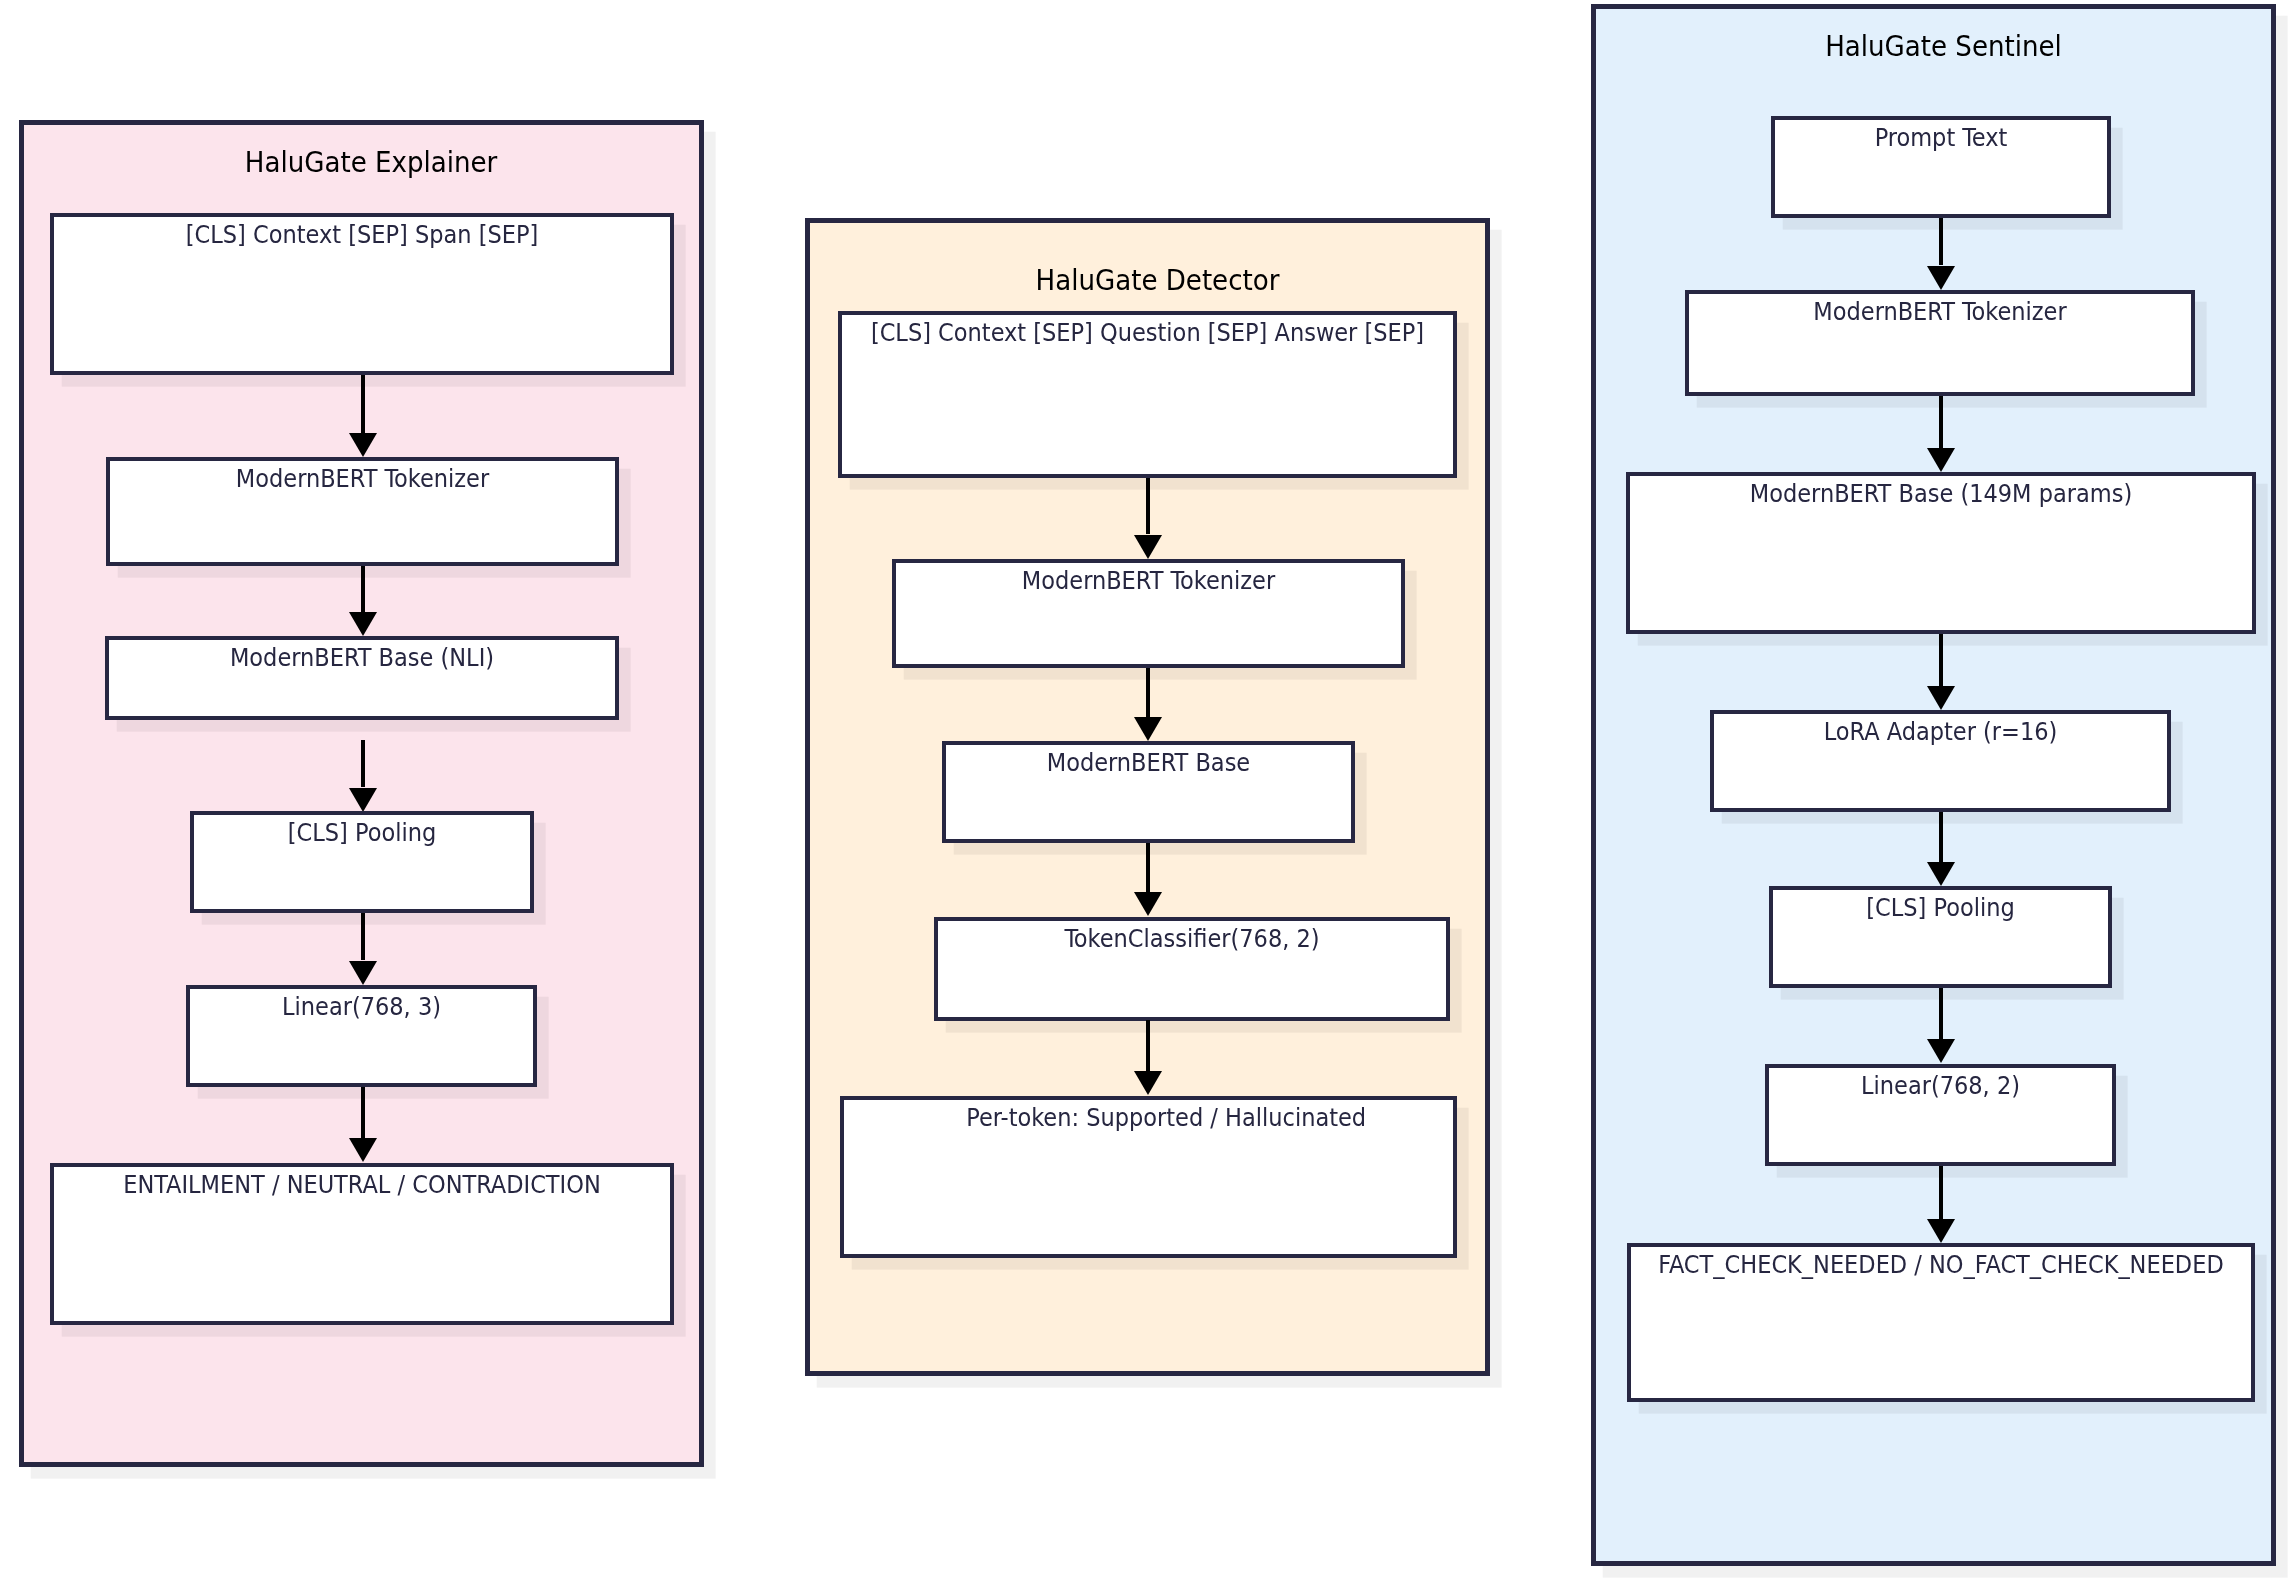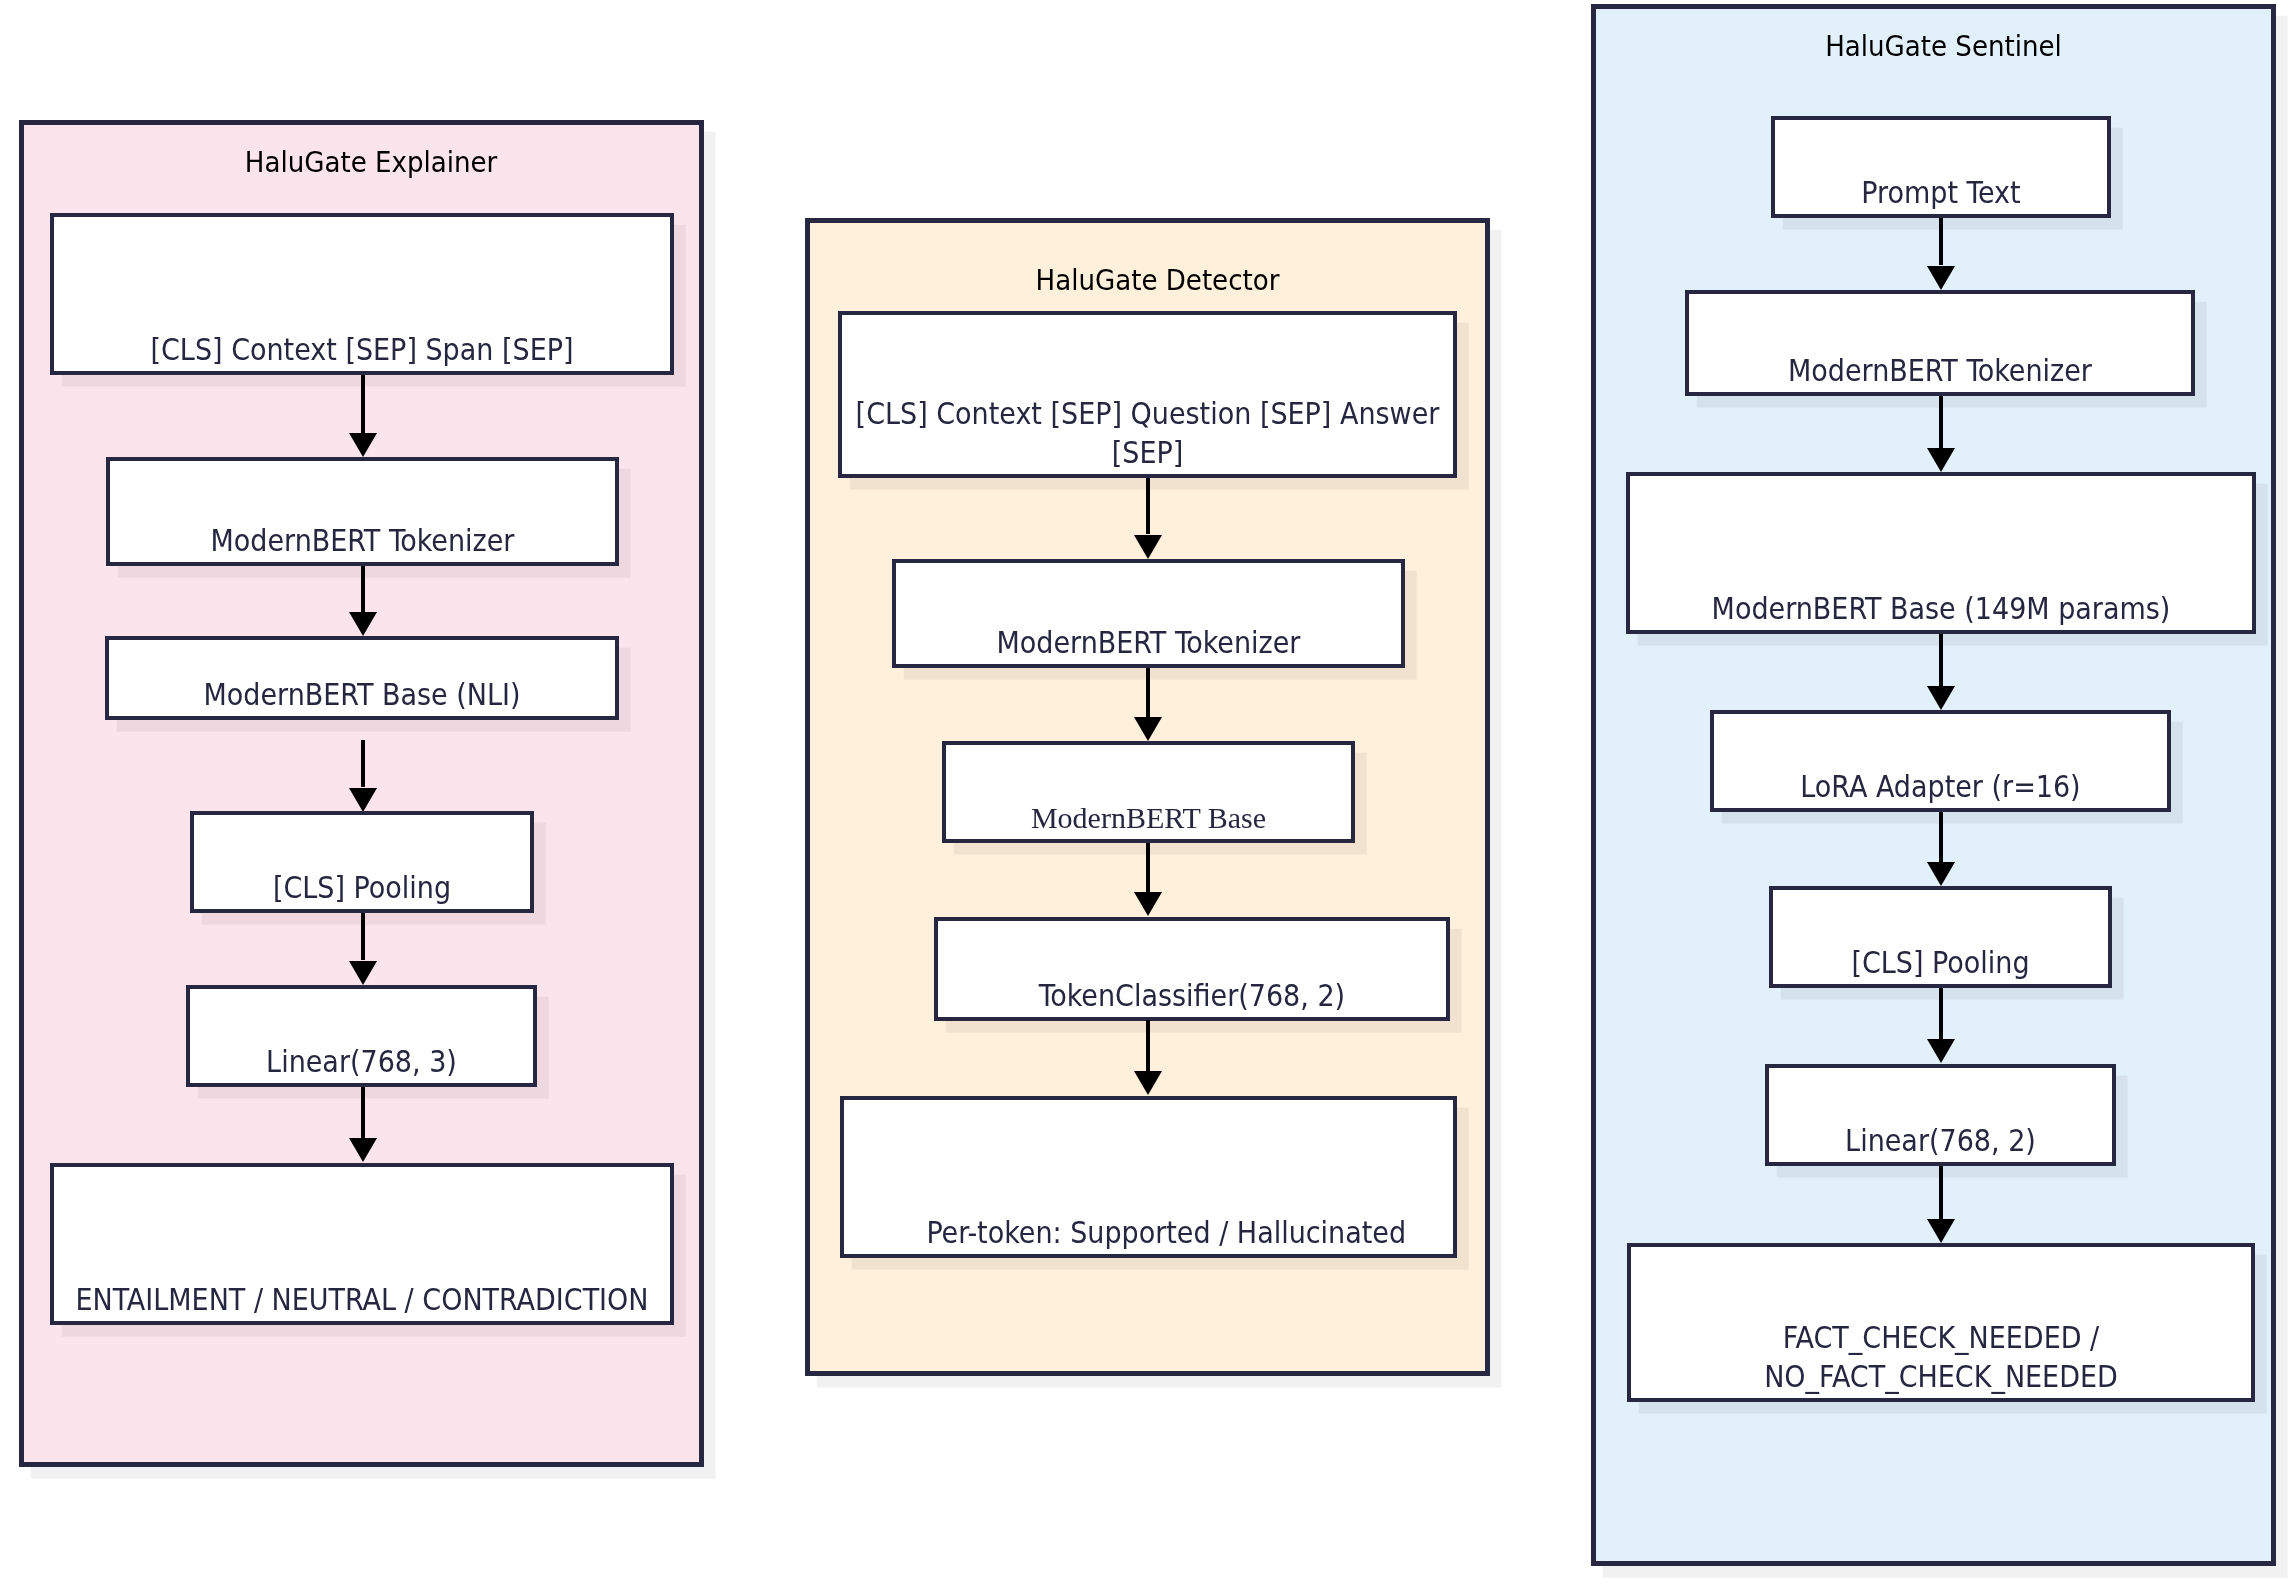--- a/index.html
+++ b/index.html
@@ -40,25 +40,25 @@
   .cluster-detector  { background: #fff0dc; }
   .cluster-sentinel  { background: #e2f0fc; }
 
   
   .node {
     position: absolute;
     box-sizing: border-box;
     background: #ffffff;
     border: 4.8px solid #272742;
     display: flex;
-    align-items: flex-end;
+    align-items: flex-start;
     justify-content: center;
     text-align: center;
     color: #262640;
-    font-size: 30px;
+    font-size: 25px;
     line-height: 1.28;
     padding: 2.1px 8.5px;
     box-shadow: 11.7px 11.7px 0 0 rgba(0,0,0,0.055);
   }
   .node span { display: block; }
 
   
   .arrow {
     position: absolute;
     width: 0;
@@ -149,21 +149,21 @@
   </div>
 
   <div class="node" style="left:892px; top:559px; width:513px; height:109px;">
     <span>ModernBERT Tokenizer</span>
   </div>
   <div class="arrow" style="left:1148px; top:668px; height:73px;">
     <div class="shaft" style="height:49px;"></div>
       <div class="head"></div>
   </div>
 
-  <div class="node" style="left:942px; top:741px; width:413px; height:102px;font-family:Liberation Serif, serif;">
+  <div class="node" style="left:942px; top:741px; width:413px; height:102px;">
     <span>ModernBERT Base</span>
   </div>
   <div class="arrow" style="left:1148px; top:843px; height:73px;">
     <div class="shaft" style="height:49px;"></div>
       <div class="head"></div>
   </div>
 
   <div class="node" style="left:890px; top:917px; width:516px; height:104px;margin-left:44px;">
     <span>TokenClassifier(768, 2)</span>
   </div>

